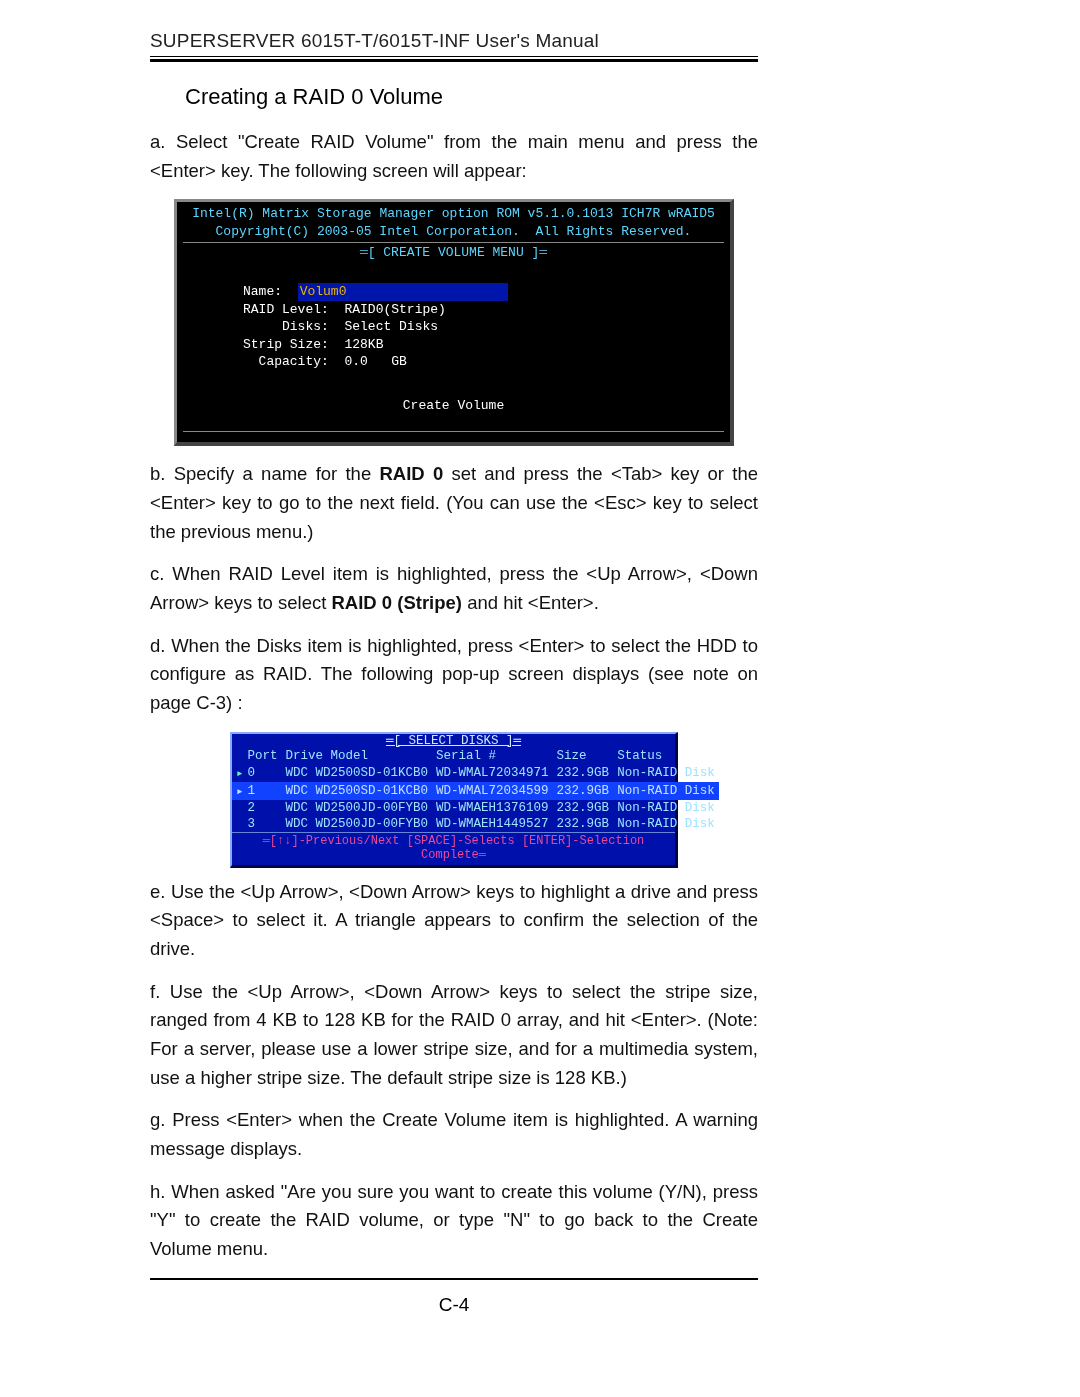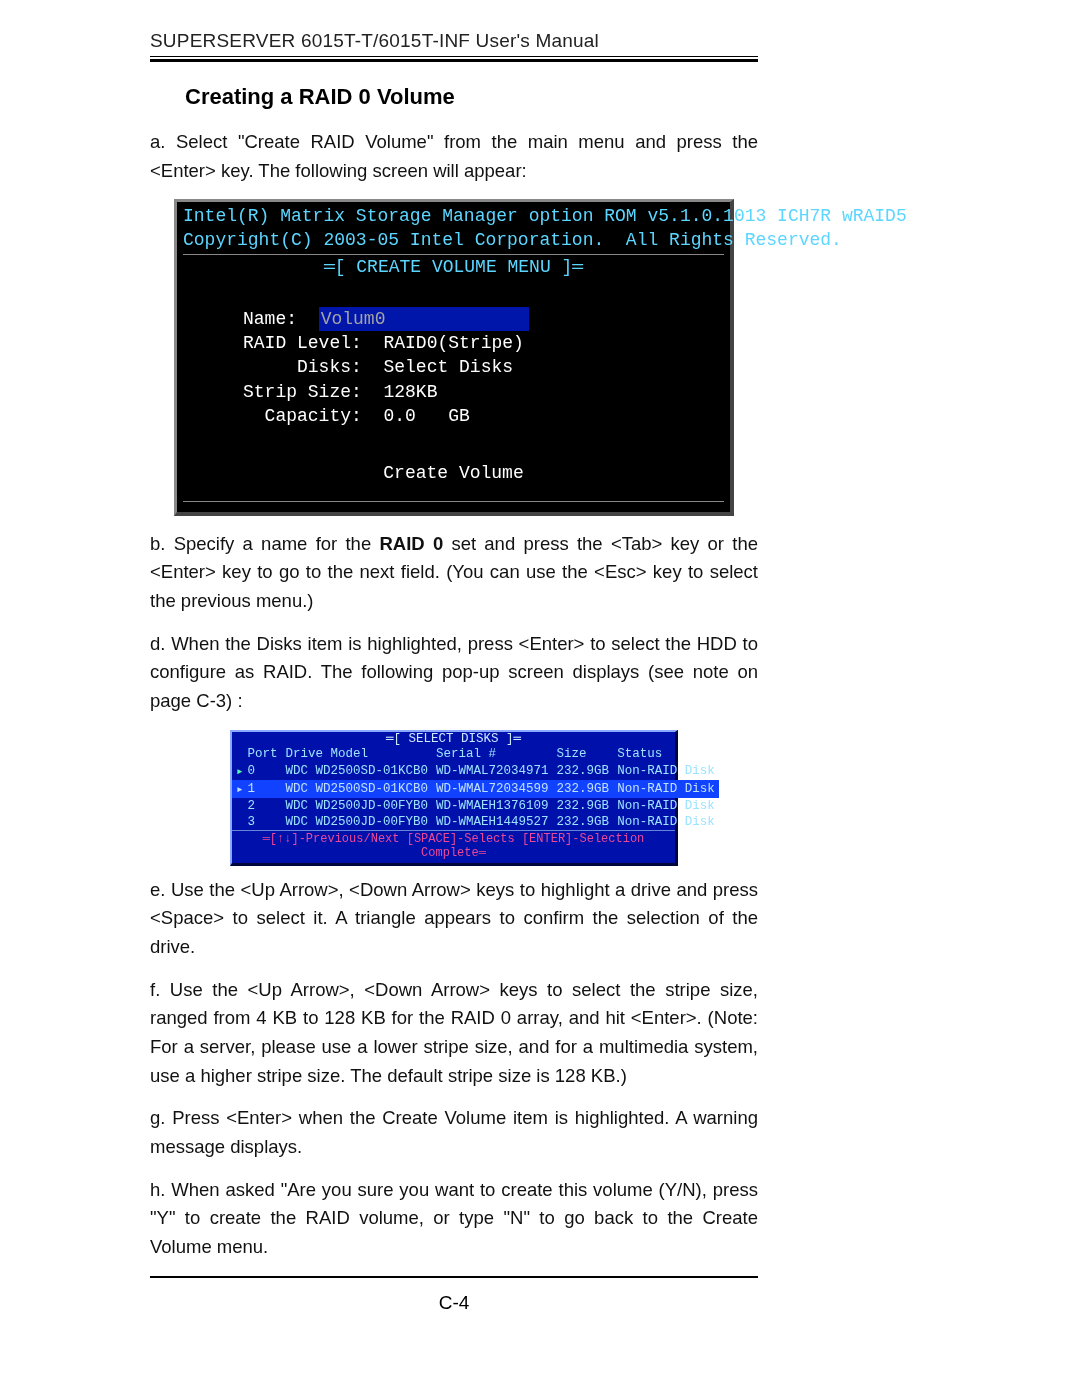--- a/index.html
+++ b/index.html
@@ -28,42 +28,42 @@
     height: 2px;
     margin: 4px 0 22px 0;
   }
   hr.thin {
     border: none;
     border-top: 2px solid #000;
     margin: 8px 0 14px 0;
   }
   h2.section-title {
     font-size: 22px;
-    font-weight: bold;
+    font-weight: normal;
     margin: 0 0 18px 0;
     padding-left: 35px;
   }
   .body-text {
     font-size: 18.5px;
     line-height: 1.55;
     color: #111;
     text-align: justify;
     margin: 0 0 14px 0;
   }
   .bold { font-weight: bold; }
   .bios-window {
     width: 560px;
     margin: 10px auto 14px auto;
     background: #000;
     border-top: 3px solid #888;
     border-left: 3px solid #888;
     border-right: 4px solid #444;
     border-bottom: 4px solid #444;
     font-family: "Courier New", monospace;
-    font-size: 18px;
+    font-size: 13px;
     color: #fff;
     padding: 4px 6px 8px 6px;
     box-sizing: border-box;
   }
   .bios-window .title {
     color: #5cd6ff;
     text-align: center;
     white-space: pre;
     line-height: 1.2;
     margin-bottom: 2px;
@@ -77,21 +77,21 @@
     border-top: 1px solid #888;
     margin: 2px 0;
   }
   .bios-fields {
     margin: 6px 0 4px 60px;
     white-space: pre;
     line-height: 1.35;
   }
   .bios-fields .hl {
     background: #0016aa;
-    color: #a3a3a3;
+    color: #eab308;
     padding: 0 2px;
   }
   .bios-fields .sel-wide {
     background: #0016aa;
     display: inline-block;
     width: 210px;
   }
   .bios-window .center {
     text-align: center;
     margin: 10px 0 18px 0;
@@ -115,20 +115,21 @@
     font-size: 12.5px;
     color: #9be3ff;
     padding: 0 0 2px 0;
     box-sizing: border-box;
   }
   .popup-window .frame-label {
     text-align: center;
     color: #cfe9ff;
     margin: 0;
     font-size: 12.5px;
+    text-decoration: underline;
   }
   .popup-table {
     width: 100%;
     border-collapse: collapse;
     font-size: 12.5px;
   }
   .popup-table th, .popup-table td {
     text-align: left;
     padding: 1px 4px;
     white-space: nowrap;
@@ -188,20 +189,23 @@
   <span>Capacity:</span>  <span>0.0   GB</span>
     </div>
     <div class="center">Create Volume</div>
     <div class="divider"></div>
   </div>
 
   <p class="body-text">
     <span>b. Specify a name for the </span><span class="bold">RAID 0</span><span> set and press the &lt;Tab&gt; key or the &lt;Enter&gt; key to go to the next field. (You can use the &lt;Esc&gt; key to select the previous menu.)</span>
   </p>
 
+  <p class="body-text">
+    <span>c. When RAID Level item is highlighted, press the &lt;Up Arrow&gt;, &lt;Down Arrow&gt; keys to select </span><span class="bold">RAID 0 (Stripe)</span><span> and hit &lt;Enter&gt;.</span>
+  </p>
 
   <p class="body-text">d. When the Disks item is highlighted, press &lt;Enter&gt; to select the HDD to configure as RAID.  The following pop-up screen displays (see note on page C-3) :</p>
 
   <div class="popup-window">
     <div class="frame-label">═[ SELECT DISKS ]═</div>
     <table class="popup-table">
       <thead>
         <tr>
           <th class="tri"></th>
           <th>Port</th>

